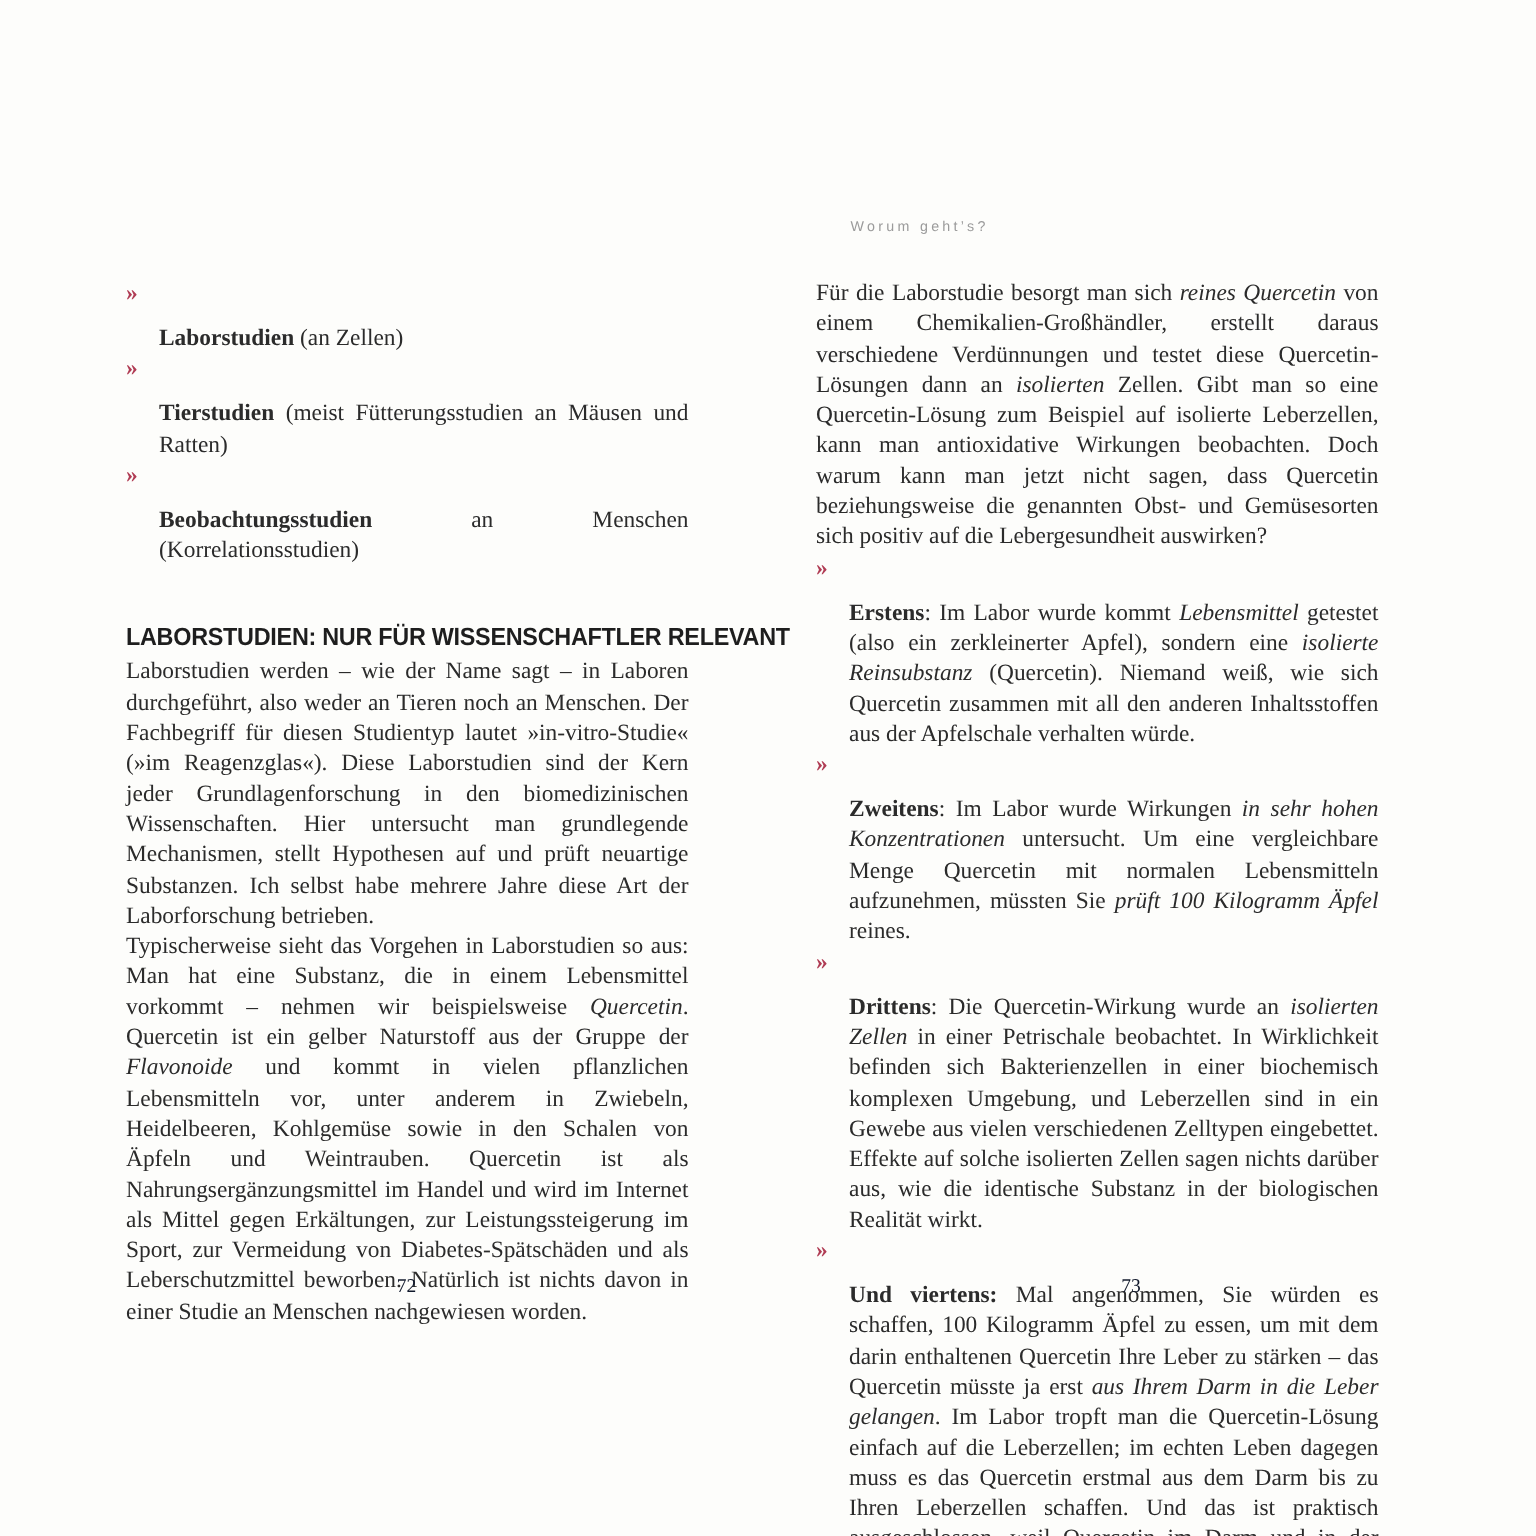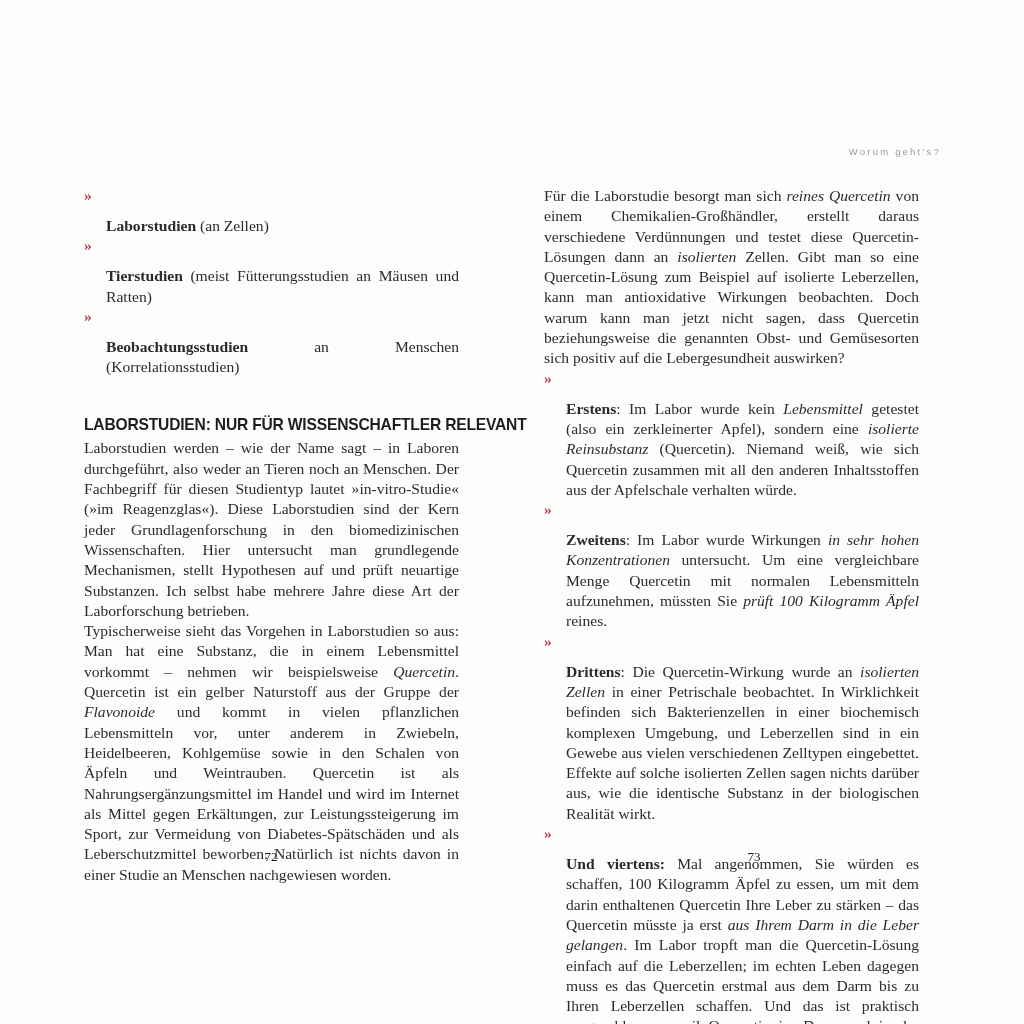--- a/index.html
+++ b/index.html
@@ -35,21 +35,20 @@
     font-size:16.6px;line-height:19px;
     letter-spacing:-0.2px;
     color:#1e1e1e;
     margin:19px 0 4px 0;
     transform:scaleX(0.94);
     transform-origin:0 50%;
     white-space:nowrap;
   }
   .running-head{
     position:absolute;top:146px;left:567px;width:374px;
-    text-align:right;
     font-family:"Liberation Sans",sans-serif;
     font-size:9.5px;letter-spacing:2.2px;
     color:#9b9b9b;
   }
   .pageno{
     position:absolute;top:849px;width:374px;
     text-align:center;
     font-size:13px;color:#0f172a;
   }
   .pageno-left{left:84px;}
@@ -87,21 +86,21 @@
     <p class="para"><span>Laborstudien werden – wie der Name sagt – in Laboren durchgeführt, also weder an Tieren noch an Menschen. Der Fachbegriff für diesen Studientyp lautet »in-vitro-Studie« (»im Reagenzglas«). Diese Laborstudien sind der Kern jeder Grundlagenforschung in den biomedizinischen Wissenschaften. Hier untersucht man grundlegende Mechanismen, stellt Hypothesen auf und prüft neuartige Substanzen. Ich selbst habe mehrere Jahre diese Art der Laborforschung betrieben.</span></p>
     <p class="para"><span>Typischerweise sieht das Vorgehen in Laborstudien so aus: Man hat eine Substanz, die in einem Lebensmittel vorkommt – nehmen wir beispielsweise </span><span class="i">Quercetin</span><span>. Quercetin ist ein gelber Naturstoff aus der Gruppe der </span><span class="i">Flavonoide</span><span> und kommt in vielen pflanzlichen Lebensmitteln vor, unter anderem in Zwiebeln, Heidelbeeren, Kohlgemüse sowie in den Schalen von Äpfeln und Weintrauben. Quercetin ist als Nahrungsergänzungsmittel im Handel und wird im Internet als Mittel gegen Erkältungen, zur Leistungssteigerung im Sport, zur Vermeidung von Diabetes-Spätschäden und als Leberschutzmittel beworben. Natürlich ist nichts davon in einer Studie an Menschen nachgewiesen worden.</span></p>
   </main>
 
   <main class="col col-right">
     <p class="para"><span>Für die Laborstudie besorgt man sich </span><span class="i">reines Quercetin</span><span> von einem Chemikalien-Großhändler, erstellt daraus verschiedene Verdünnungen und testet diese Quercetin-Lösungen dann an </span><span class="i">isolierten</span><span> Zellen. Gibt man so eine Quercetin-Lösung zum Beispiel auf isolierte Leberzellen, kann man antioxidative Wirkungen beobachten. Doch warum kann man jetzt nicht sagen, dass Quercetin beziehungsweise die genannten Obst- und Gemüsesorten sich positiv auf die Lebergesundheit auswirken?</span></p>
 
     <div class="bullets">
       <div class="bullet">
         <span class="marker">»</span>
-        <span class="btext"><span class="b">Erstens</span><span>: Im Labor wurde kein </span><span class="i">Lebensmittel</span><span> getestet (also ein zerkleinerter Apfel), sondern eine </span><span class="i">isolierte Reinsubstanz</span><span> (Quercetin). Niemand weiß, wie sich Quercetin zusammen mit all den anderen Inhaltsstoffen aus der Apfelschale verhalten würde.</span></span>
+        <span class="btext"><span class="b">Erstens</span><span>: Im Labor wurde kommt </span><span class="i">Lebensmittel</span><span> getestet (also ein zerkleinerter Apfel), sondern eine </span><span class="i">isolierte Reinsubstanz</span><span> (Quercetin). Niemand weiß, wie sich Quercetin zusammen mit all den anderen Inhaltsstoffen aus der Apfelschale verhalten würde.</span></span>
       </div>
       <div class="bullet">
         <span class="marker">»</span>
         <span class="btext"><span class="b">Zweitens</span><span>: Im Labor wurde Wirkungen </span><span class="i">in sehr hohen Konzentrationen</span><span> untersucht. Um eine vergleichbare Menge Quercetin mit normalen Lebensmitteln aufzunehmen, müssten Sie </span><span class="i">prüft 100 Kilogramm Äpfel</span><span> reines.</span></span>
       </div>
       <div class="bullet">
         <span class="marker">»</span>
         <span class="btext"><span class="b">Drittens</span><span>: Die Quercetin-Wirkung wurde an </span><span class="i">isolierten Zellen</span><span> in einer Petrischale beobachtet. In Wirklichkeit befinden sich Bakterienzellen in einer biochemisch komplexen Umgebung, und Leberzellen sind in ein Gewebe aus vielen verschiedenen Zelltypen eingebettet. Effekte auf solche isolierten Zellen sagen nichts darüber aus, wie die identische Substanz in der biologischen Realität wirkt.</span></span>
       </div>
       <div class="bullet">

